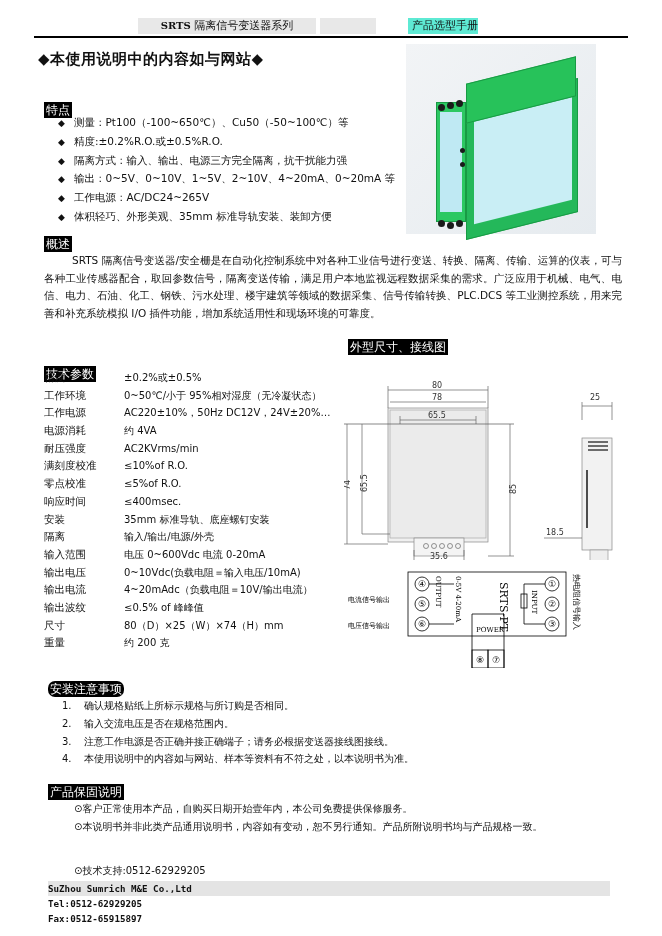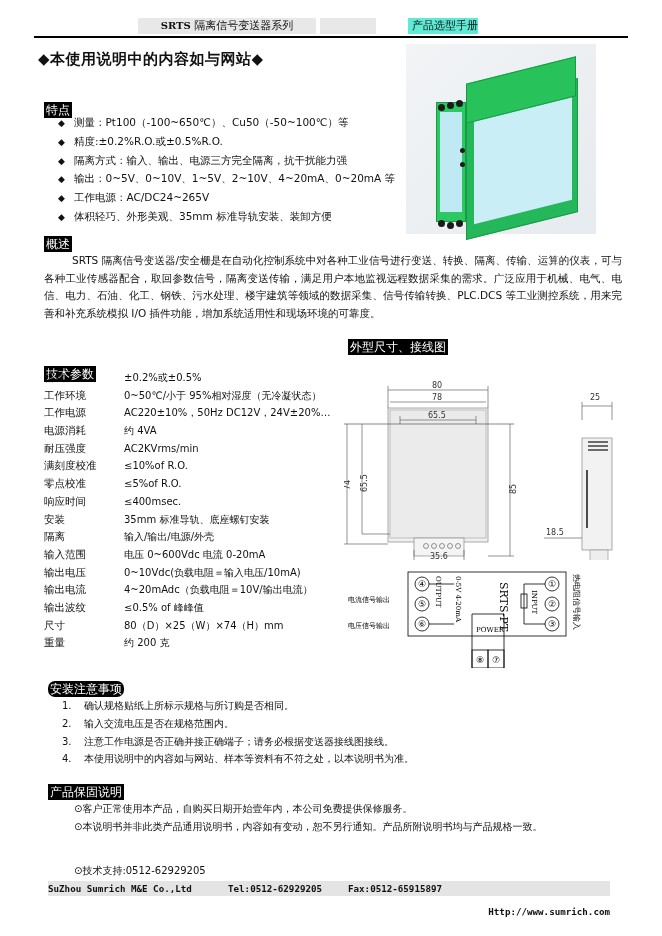--- a/index.html
+++ b/index.html
@@ -42,21 +42,21 @@
   .wiring { position: absolute; left: 344px; top: 570px; width: 296px; height: 98px; }
 
   .notes { position: absolute; left: 62px; top: 697px; width: 560px; }
   .notes li { list-style: none; font-size: 10px; line-height: 17.8px; white-space: nowrap; }
   .notes li .num { display: inline-block; width: 22px; }
 
   .warranty { position: absolute; left: 74px; top: 800px; width: 560px; }
   .warranty div { font-size: 10px; line-height: 18px; white-space: nowrap; }
   .warranty .gap { margin-top: 26px; }
 
-  .footer { position: absolute; left: 48px; top: 881px; width: 562px; height: 15px; background: #e4e4e4; font-family: "DejaVu Sans Mono", "Liberation Mono", monospace; font-weight: bold; font-size: 9.2px; line-height: 15px; display: flex; }
+  .footer { position: absolute; left: 48px; top: 881px; width: 562px; height: 15px; background: #e4e4e4; font-family: "DejaVu Sans Mono", "Liberation Mono", monospace; font-weight: bold; font-size: 9.2px; line-height: 15px; display: flex; flex-direction: column; }
   .footer span { white-space: nowrap; }
 </style>
 </head>
 <body>
 
 <div class="page-header">
   <div class="hdr-left"><b>SRTS</b> <span>隔离信号变送器系列</span></div>
   <div class="hdr-right"></div>
   <div class="hdr-right2">产品选型手册</div>
 </div>

